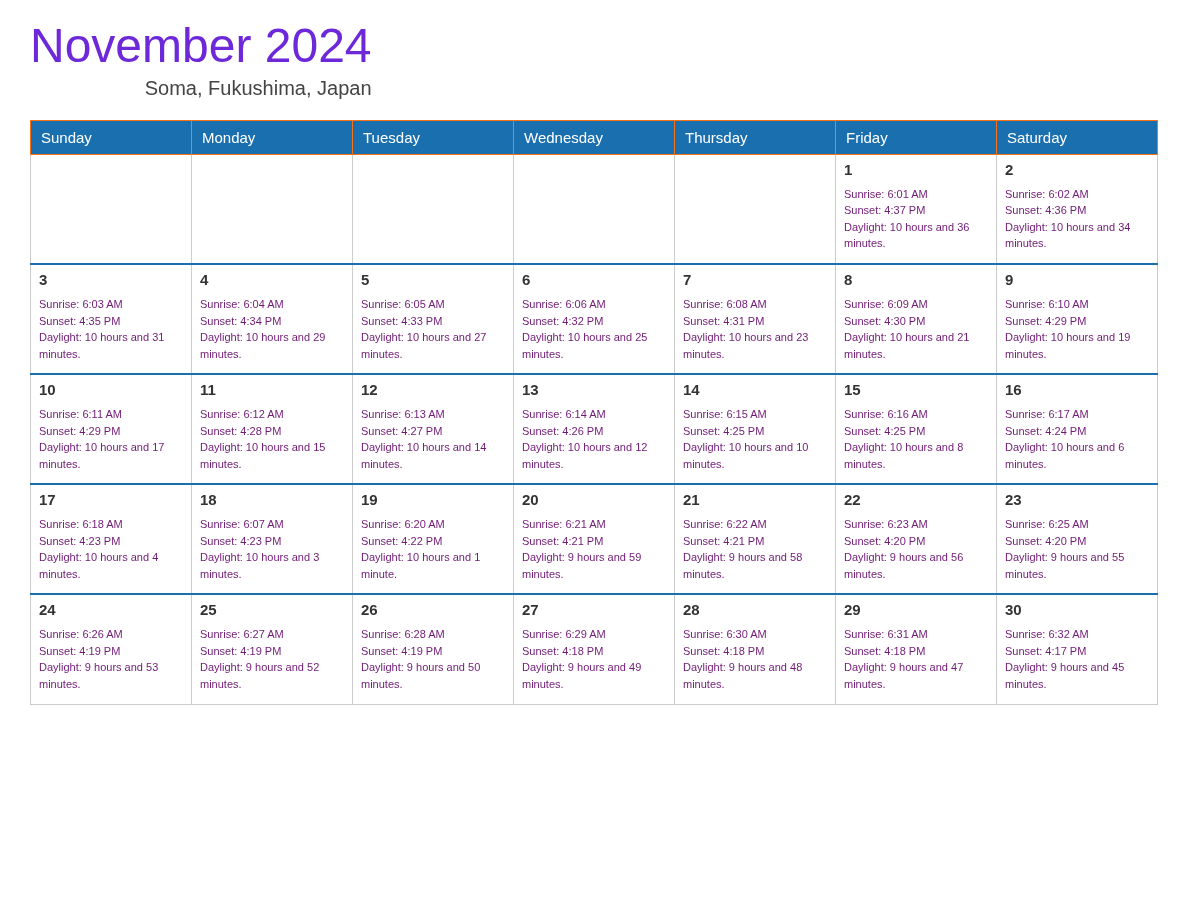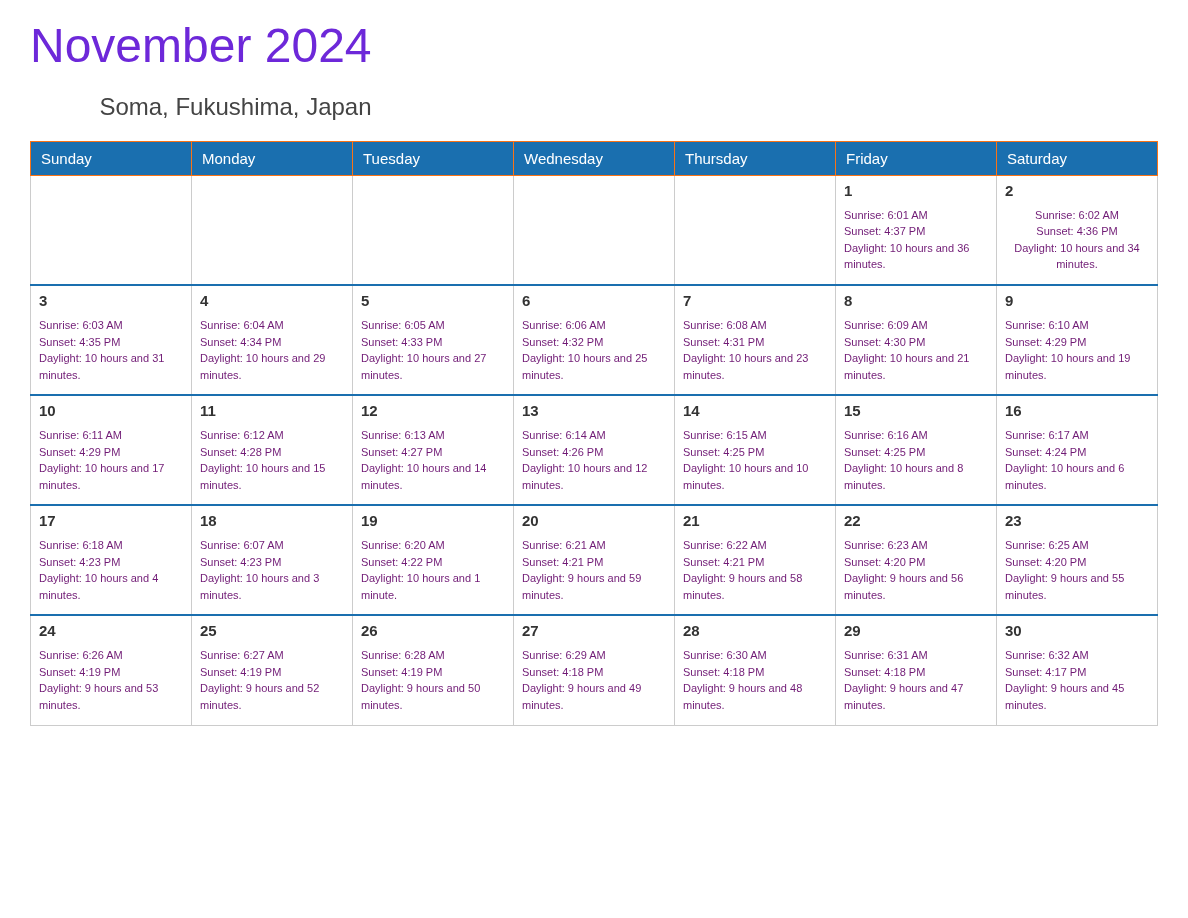--- a/index.html
+++ b/index.html
@@ -53,23 +53,23 @@
     .title-section {
       text-align: right;
     }
     .calendar-title {
       font-size: 48px;
       font-weight: normal;
       color: #6d28d9;
       line-height: 1.1;
     }
     .calendar-subtitle {
-      font-size: 24px;
+      font-size: 20px;
       color: #444;
-      margin-top: 20px;
+      margin-top: 4px;
     }
     .calendar-table {
       width: 100%;
       border-collapse: collapse;
       table-layout: fixed;
     }
     .calendar-table th {
       background: #1a6faf;
       color: #fff;
       padding: 8px 10px;
@@ -136,21 +136,21 @@
         <td class="empty-cell"></td>
         <td class="empty-cell"></td>
         <td>
           <span class="day-number">1</span>
           <div class="day-info" style="white-space: pre-line;">Sunrise: 6:01 AM
 Sunset: 4:37 PM
 Daylight: 10 hours and 36 minutes.</div>
         </td>
         <td>
           <span class="day-number">2</span>
-          <div class="day-info" style="white-space: pre-line; text-align: center;">Sunrise: 6:02 AM
+          <div class="day-info" style="white-space: pre-line;">Sunrise: 6:02 AM
 Sunset: 4:36 PM
 Daylight: 10 hours and 34 minutes.</div>
         </td>
       </tr>
       <tr class="row-divider">
         <td>
           <span class="day-number">3</span>
           <div class="day-info" style="white-space: pre-line;">Sunrise: 6:03 AM
 Sunset: 4:35 PM
 Daylight: 10 hours and 31 minutes.</div>

